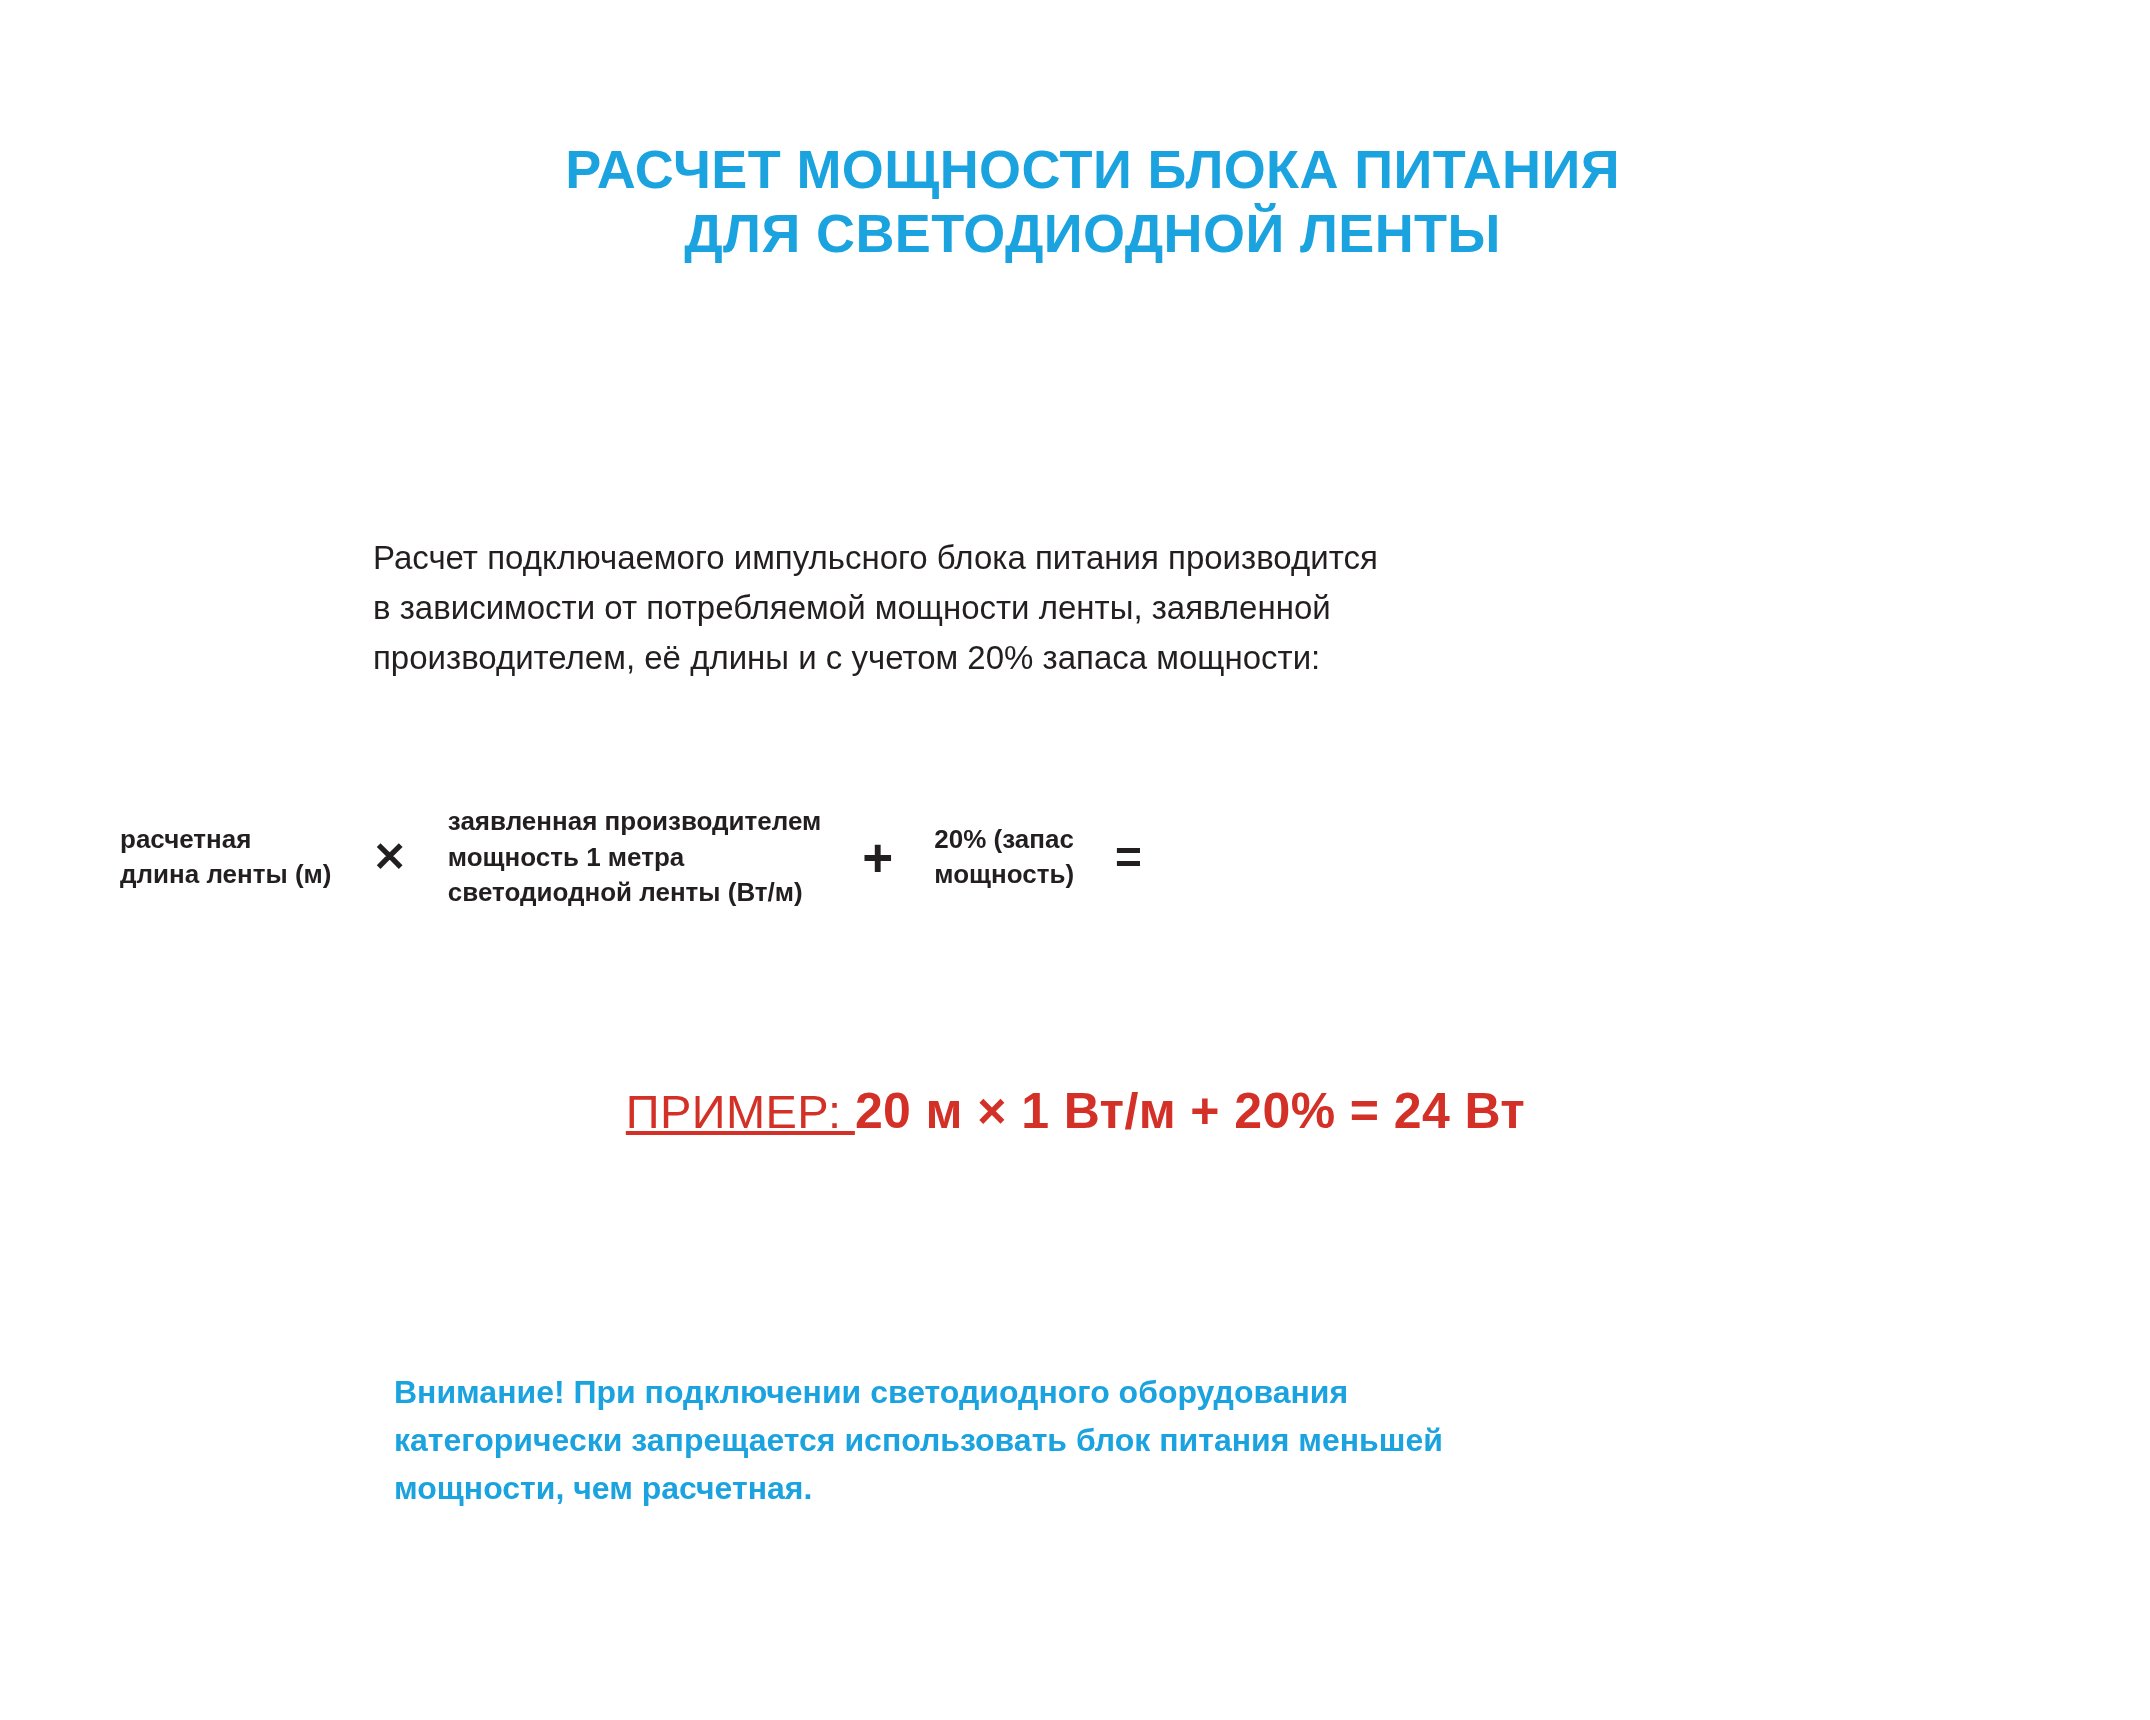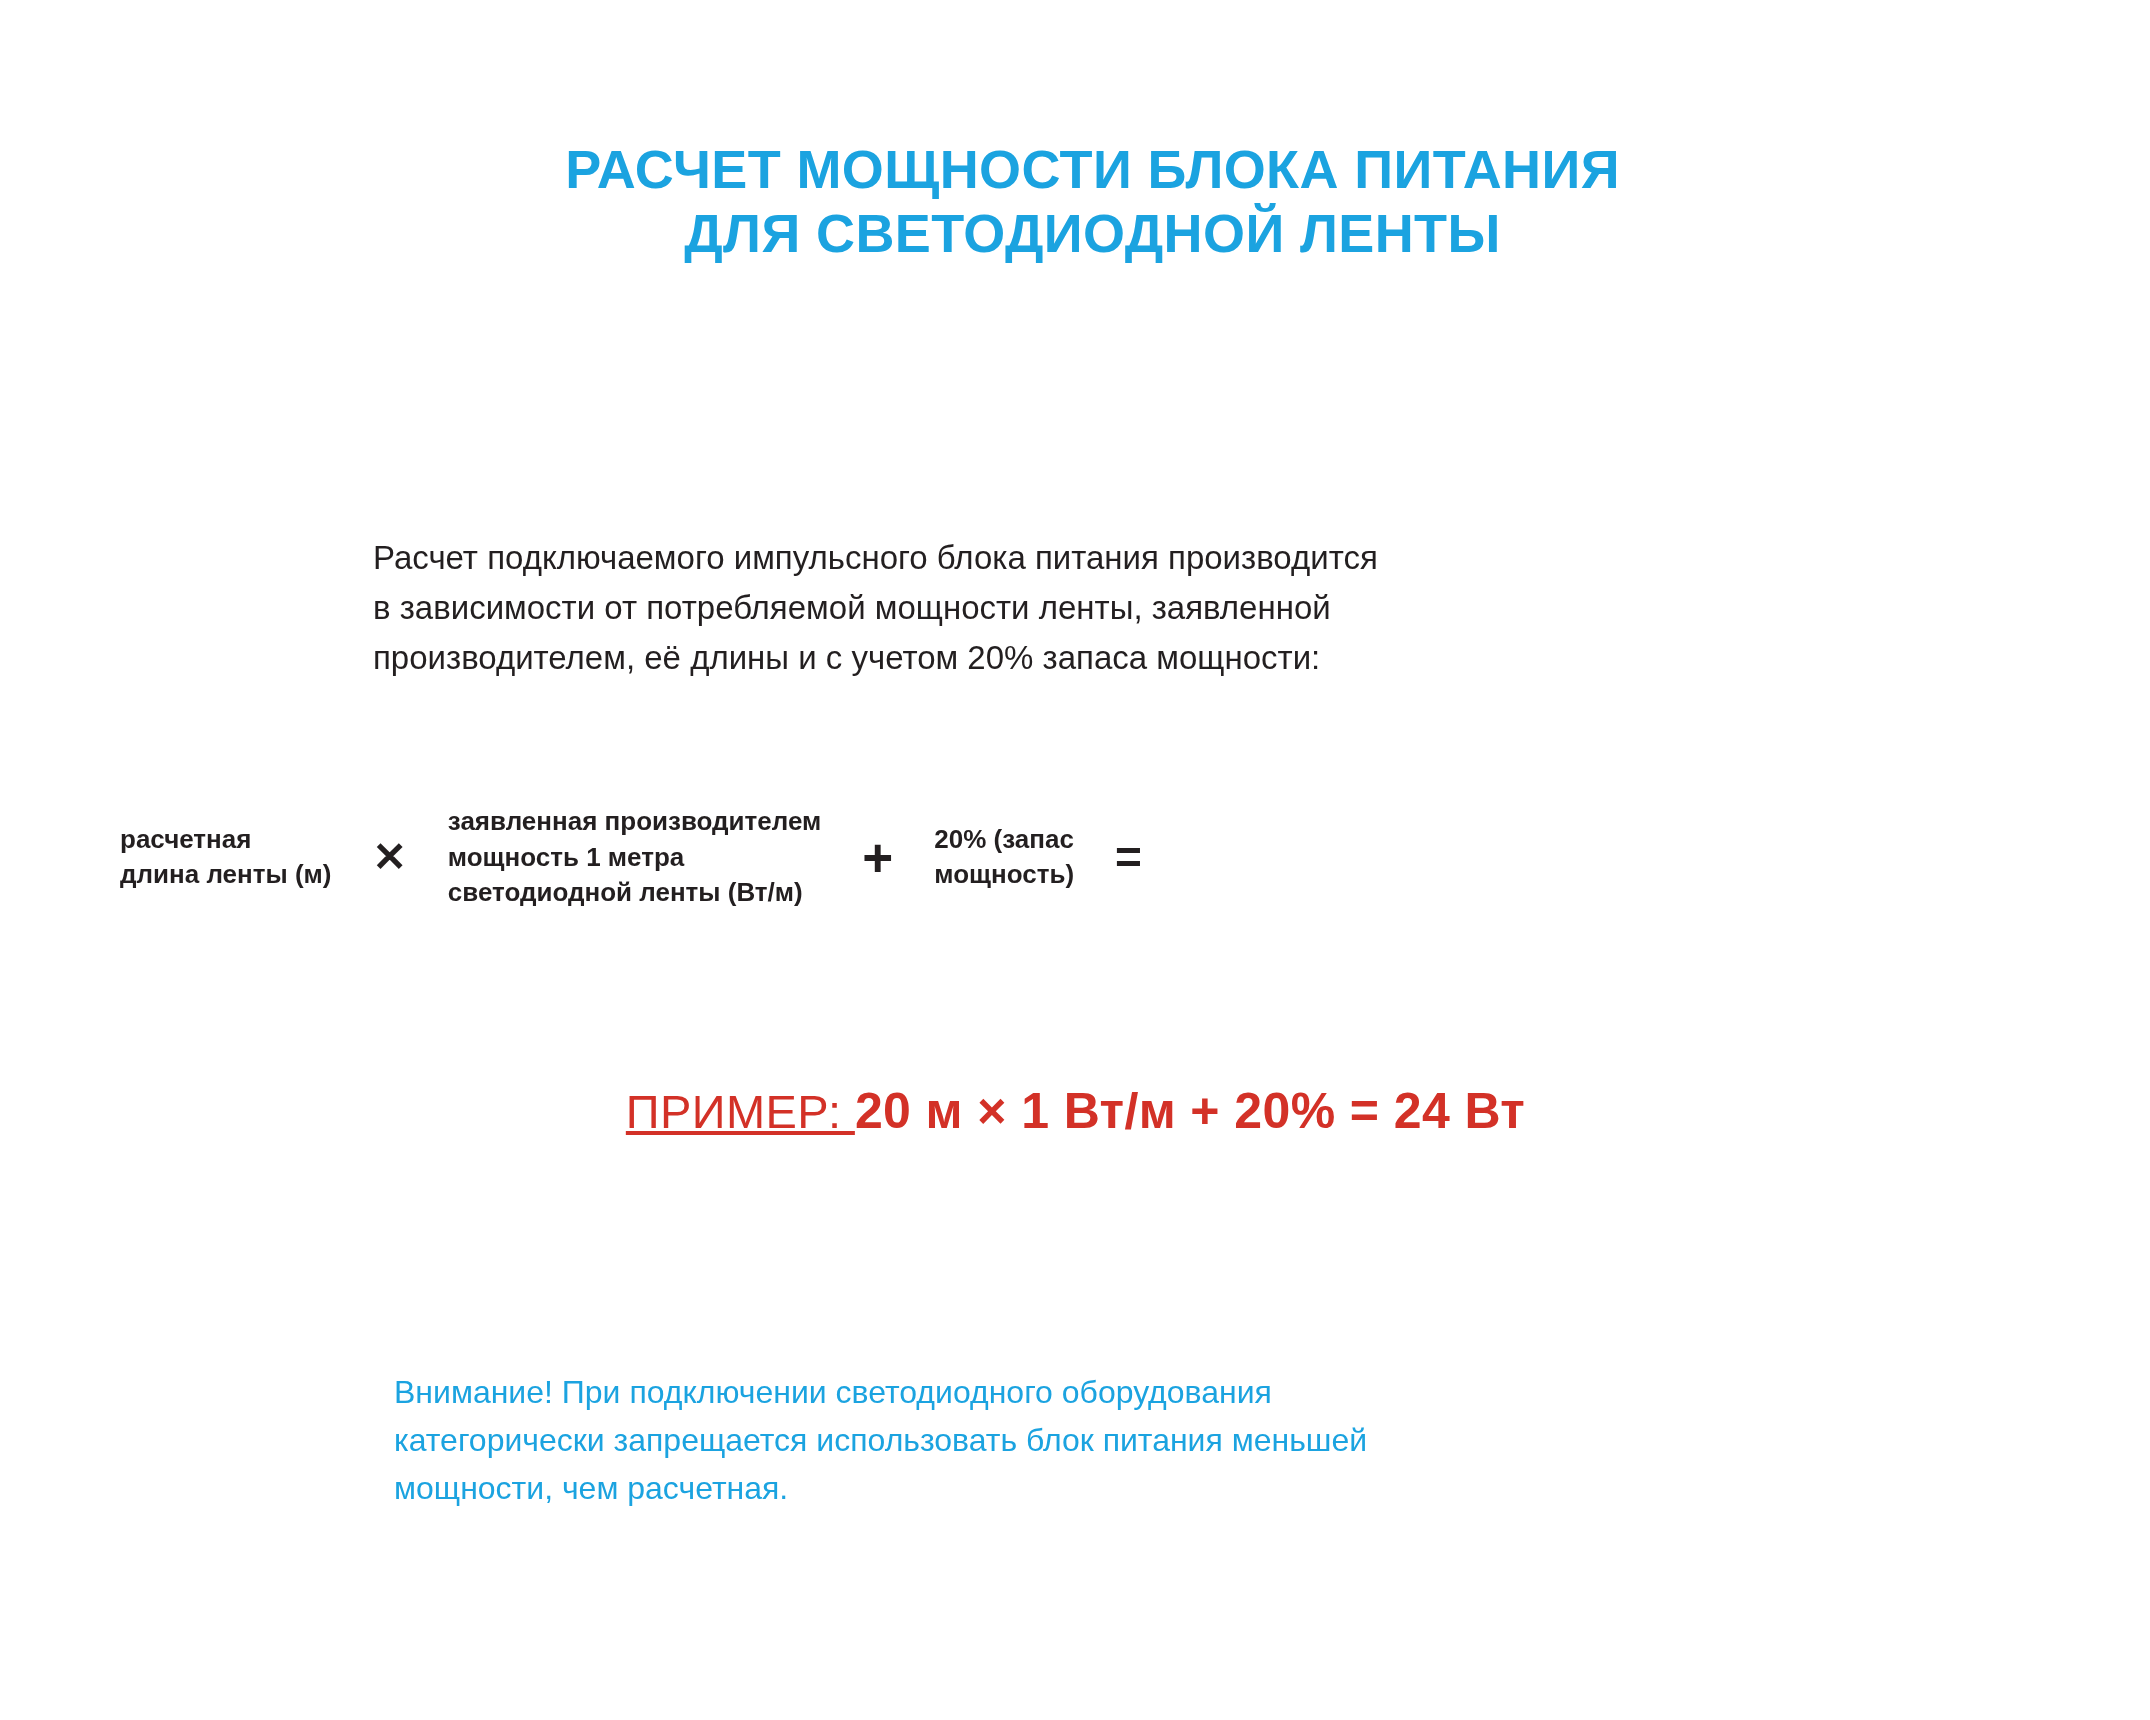--- a/index.html
+++ b/index.html
@@ -111,20 +111,21 @@
 
   
   .warning {
     position: absolute;
     top: 1368px;
     left: 394px;
     width: 1480px;
     font-size: 32px;
     line-height: 1.5;
     color: #1ba3e0;
+    font-weight: bold;
   }
   .warning .ln { display: block; }
 </style>
 </head>
 <body>
 
 <div class="page">
 
   <div class="title-block">
     <div class="title-line" style="color: rgb(27, 163, 224);">РАСЧЕТ МОЩНОСТИ БЛОКА ПИТАНИЯ</div>

